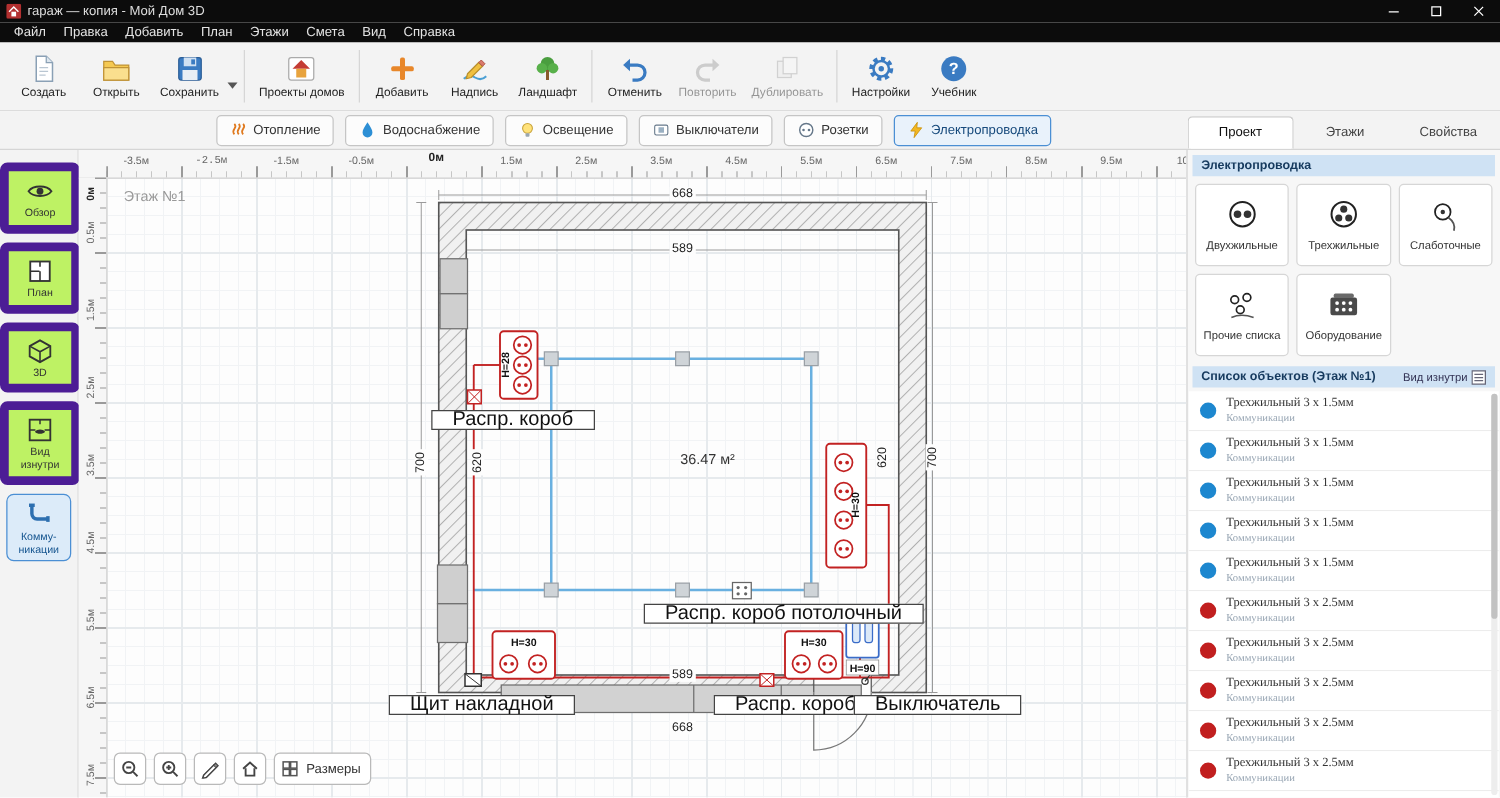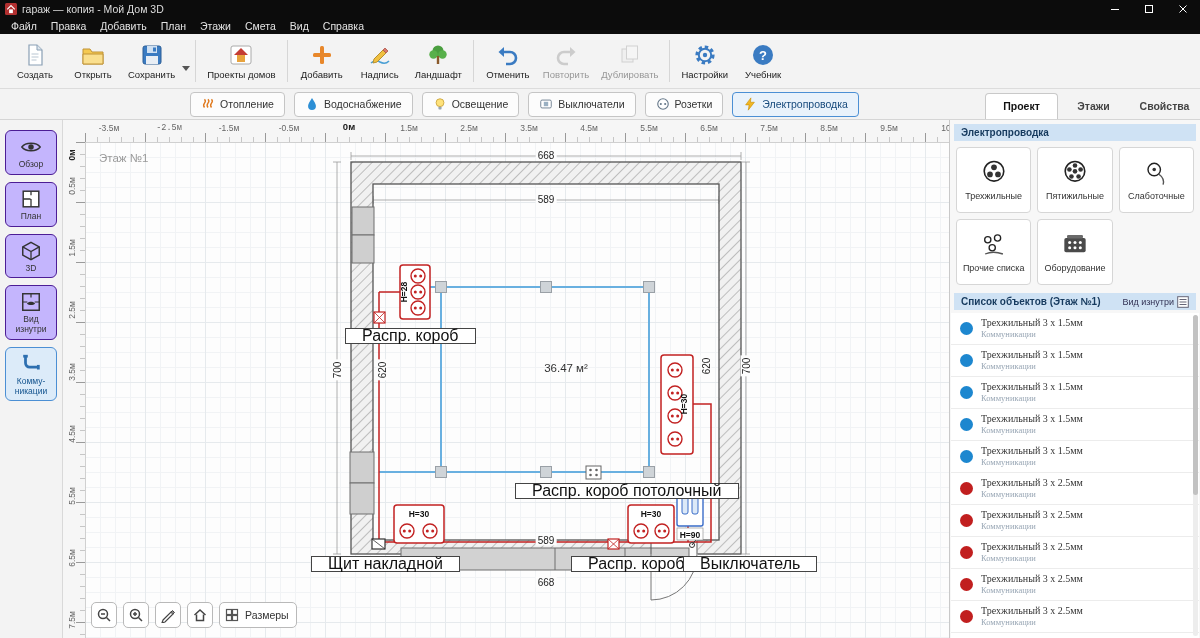--- a/index.html
+++ b/index.html
@@ -22,30 +22,30 @@
   .tb-sep{width:1px;height:42px;background:#d6d6d6;margin:0 5px;flex:0 0 auto;}
   .save-wrap{display:flex;align-items:center;}
   .drop-arrow{width:0;height:0;border-left:4px solid transparent;border-right:4px solid transparent;border-top:5px solid #555;margin-left:1px;margin-top:14px;}
 
   
   .subheader{height:30px;background:#f3f3f3;border-bottom:1px solid #d5d5d5;display:flex;align-items:center;flex:0 0 auto;}
   .sub-spacer{width:64px;flex:0 0 auto;}
   .cat-row{flex:1;display:flex;justify-content:center;align-items:center;gap:9px;}
   .cat-btn{display:flex;align-items:center;gap:5px;height:23px;padding:0 10px;border:1px solid #c5c5c5;border-radius:4px;background:#fcfcfc;font-size:10.5px;color:#333;white-space:nowrap;}
   .cat-btn.active{border:1.5px solid #4b8fd4;background:#e9f2fb;color:#174a7c;}
-  .panel-tabs{width:215px;display:flex;align-items:flex-end;height:30px;flex:0 0 auto;font-weight:bold;}
+  .panel-tabs{width:250px;display:flex;align-items:flex-end;height:30px;flex:0 0 auto;}
   .p-tab{flex:1;height:25px;line-height:25px;text-align:center;font-size:10.5px;color:#444;}
   .p-tab.active{background:#fff;border:1px solid #c9c9c9;border-bottom:none;border-radius:4px 4px 0 0;color:#111;}
 
   
   .main{flex:1;display:flex;min-height:0;}
 
   
   .sidebar{width:62px;background:#f3f3f3;border-right:1px solid #d9d9d9;flex:0 0 auto;padding-top:3px;}
-  .side-card{width:46px;margin:7px auto;border:1px solid #4c1d95;border-radius:6px;background:#c4b5fd;
+  .side-card{width:46px;margin:7px auto;border:7px solid #4c1d95;border-radius:6px;background:#bef264;
     display:flex;flex-direction:column;align-items:center;padding:5px 2px 4px;gap:2px;}
   .side-card .s-label{font-size:8.5px;color:#333;text-align:center;line-height:1.15;word-wrap:break-word;width:44px;}
   .side-card.active{border:1.5px solid #4b8fd4;background:#dcebf9;}
   .side-card.active .s-label{color:#14548f;}
 
   
   .canvas{flex:1;position:relative;background:#fff;overflow:hidden;min-width:0;}
   .ruler-h{position:absolute;top:0;left:0;right:0;height:22px;background-color:#f6f6f6;border-bottom:1px solid #d0d0d0;overflow:hidden;z-index:5;
     background-image:repeating-linear-gradient(to right,#9a9a9a 0 1px,transparent 1px 60px),
                      repeating-linear-gradient(to right,#c6c6c6 0 1px,transparent 1px 12px);
@@ -604,40 +604,36 @@
       </div>
     </div>
 
     <div class="panel">
       <div class="sec-header">Электропроводка</div>
       <div class="wire-grid">
         <div class="wire-card">
           <span>
               <svg width="34" height="32" viewBox="0 0 36 36">
                 <circle cx="18" cy="15" r="11" fill="#fff" stroke="#222" stroke-width="1.8"></circle>
-                <circle cx="18" cy="10.5" r="3.2" fill="#333"></circle>
-                <circle cx="13.5" cy="18.5" r="3.2" fill="#333"></circle>
-                <circle cx="22.5" cy="18.5" r="3.2" fill="#333"></circle>
-              </svg>
-            </span>
-          <span class="w-label">Трехжильные</span>
+                <circle cx="13.5" cy="15" r="3.4" fill="#333"></circle>
+                <circle cx="22.5" cy="15" r="3.4" fill="#333"></circle>
+              </svg>
+            </span>
+          <span class="w-label">Двухжильные</span>
         </div>
         <div class="wire-card">
           <span>
               <svg width="34" height="32" viewBox="0 0 36 36">
                 <circle cx="18" cy="15" r="11" fill="#fff" stroke="#222" stroke-width="1.8"></circle>
-                <circle cx="18" cy="15" r="2.6" fill="#333"></circle>
-                <circle cx="18" cy="8.5" r="2.6" fill="#333"></circle>
-                <circle cx="24.3" cy="13" r="2.6" fill="#333"></circle>
-                <circle cx="22" cy="20.8" r="2.6" fill="#333"></circle>
-                <circle cx="14" cy="20.8" r="2.6" fill="#333"></circle>
-                <circle cx="11.7" cy="13" r="2.6" fill="#333"></circle>
-              </svg>
-            </span>
-          <span class="w-label">Пятижильные</span>
+                <circle cx="18" cy="10.5" r="3.2" fill="#333"></circle>
+                <circle cx="13.5" cy="18.5" r="3.2" fill="#333"></circle>
+                <circle cx="22.5" cy="18.5" r="3.2" fill="#333"></circle>
+              </svg>
+            </span>
+          <span class="w-label">Трехжильные</span>
         </div>
         <div class="wire-card">
           <span>
               <svg width="34" height="32" viewBox="0 0 36 36">
                 <circle cx="16" cy="13" r="7" fill="#fff" stroke="#222" stroke-width="1.6"></circle>
                 <circle cx="16" cy="13" r="2" fill="#333"></circle>
                 <path d="M21 18 q7 5 5 12" fill="none" stroke="#555" stroke-width="1.6"></path>
               </svg>
             </span>
           <span class="w-label">Слаботочные</span>

